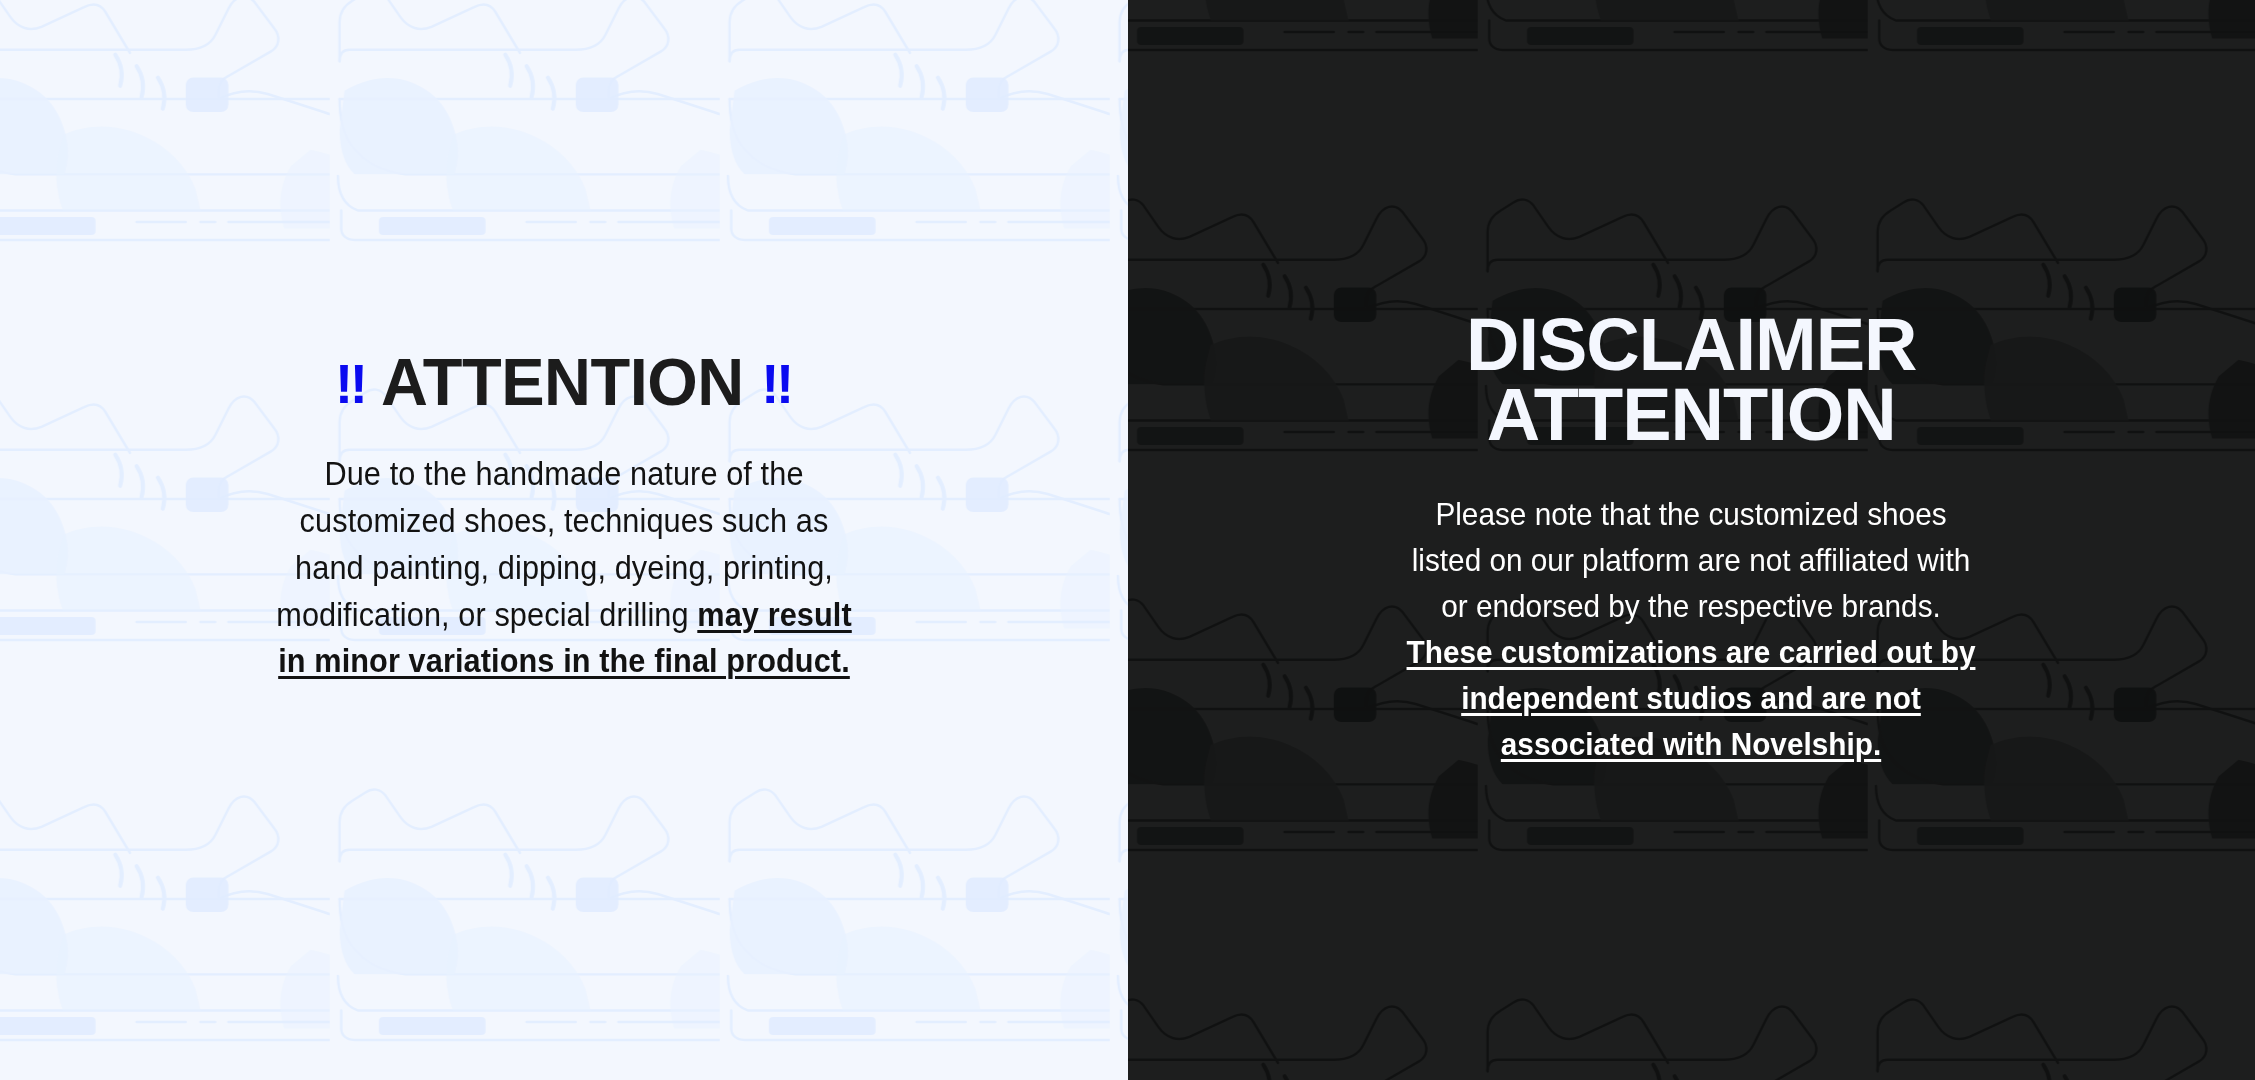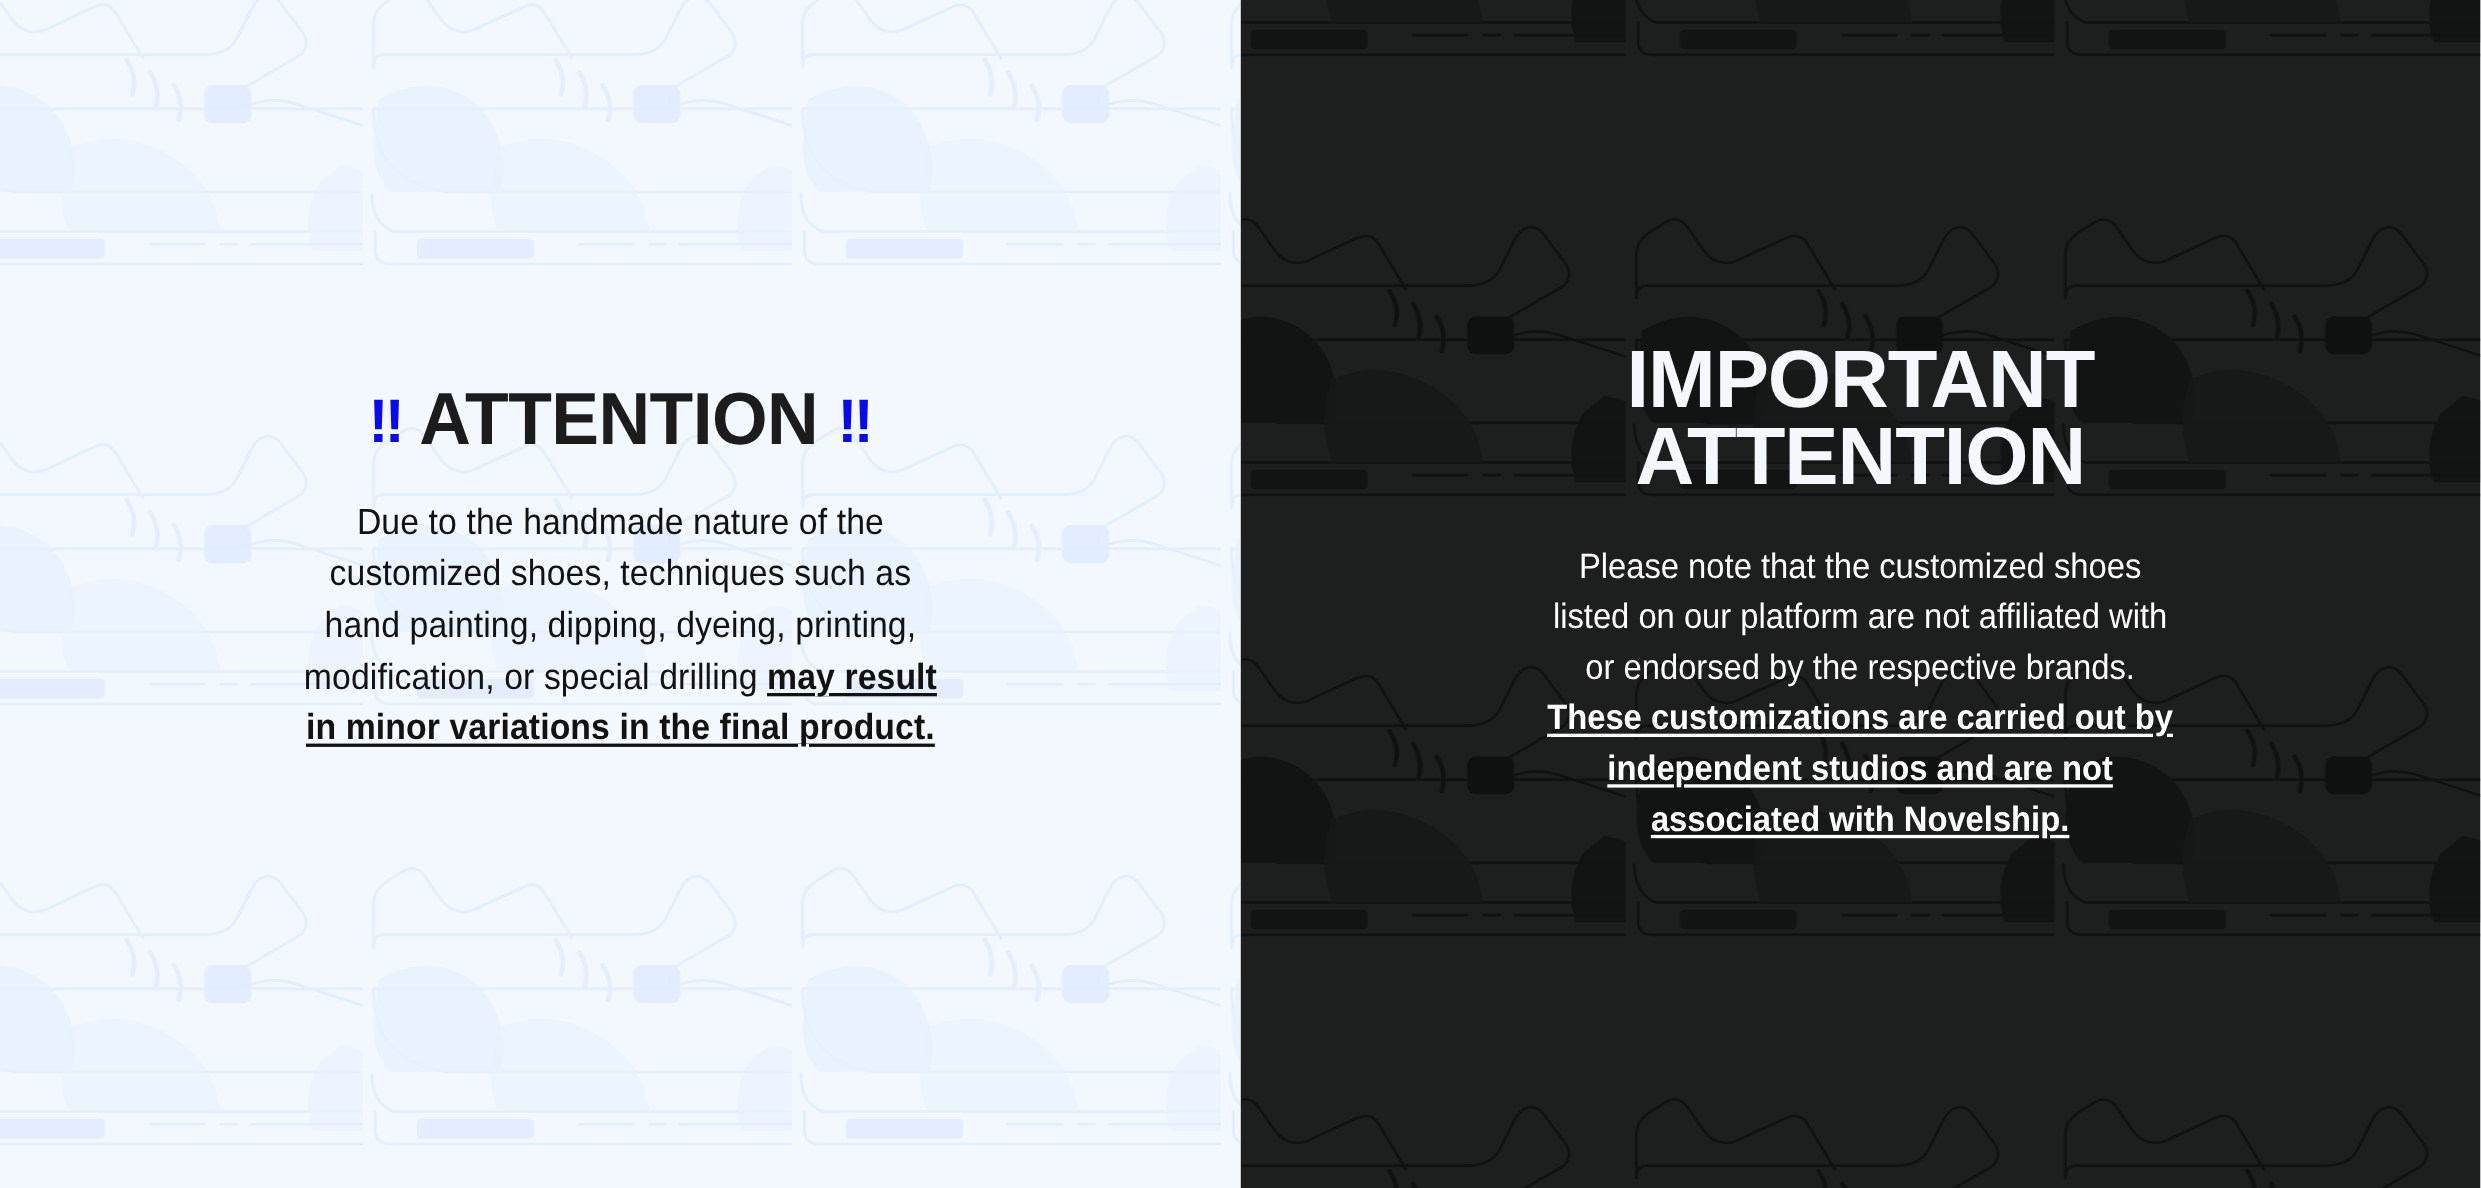--- a/index.html
+++ b/index.html
@@ -213,20 +213,20 @@
           <g transform="scale(0.82)">
               <use href="#sneaker-dark"></use>
             </g>
         </pattern>
       </defs>
       <rect x="0" y="0" width="1128" height="1080" fill="url(#pat-dark)"></rect>
     </svg>
 
     <div class="content content-right">
       <h1 class="heading-disclaimer">
-        <span>IMPORTANT</span>
+        <span>DISCLAIMER</span>
         <span>ATTENTION</span>
       </h1>
       <p class="body-right"><span>Please note that the customized shoes listed on our platform are not affiliated with or endorsed by the respective brands. </span><span class="em">These customizations are carried out by independent studios and are not associated with Novelship.</span></p>
     </div>
   </section>
 
 </div>
 
 </body></html>

